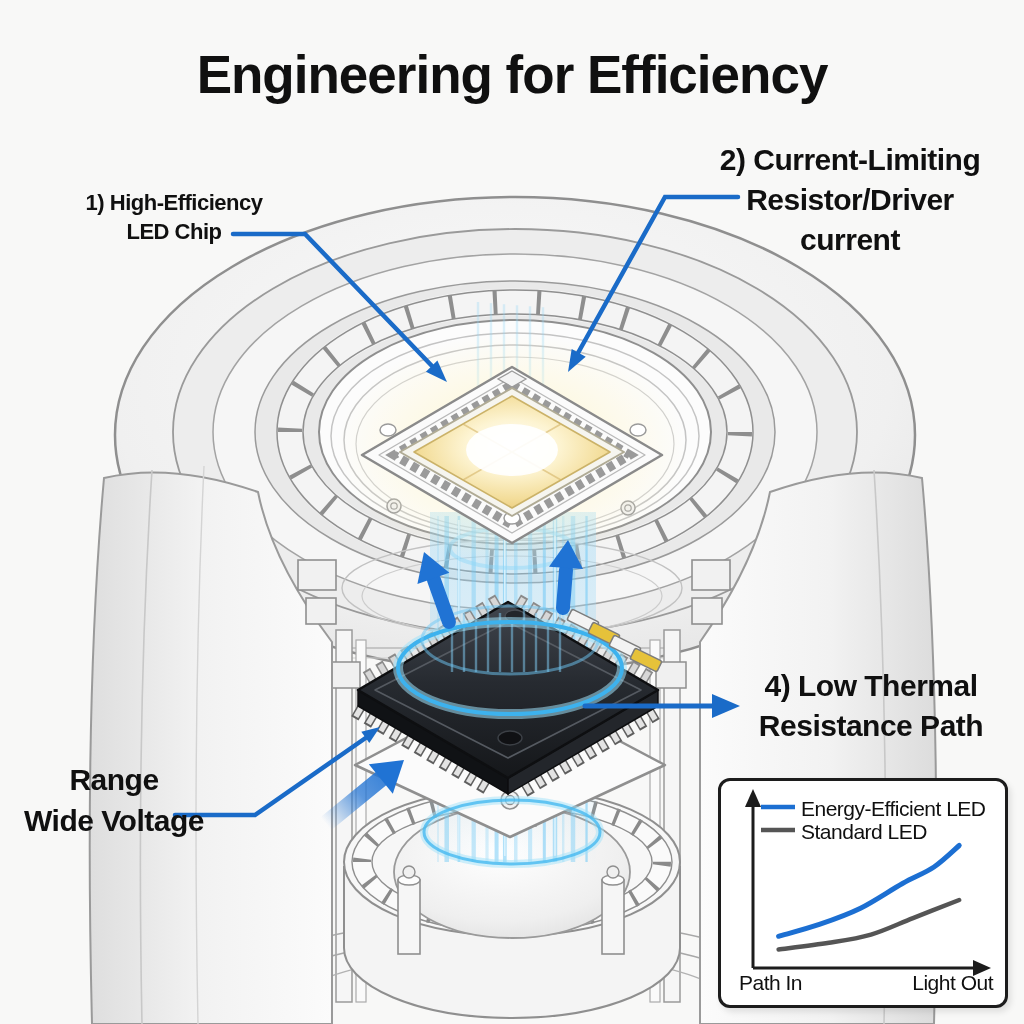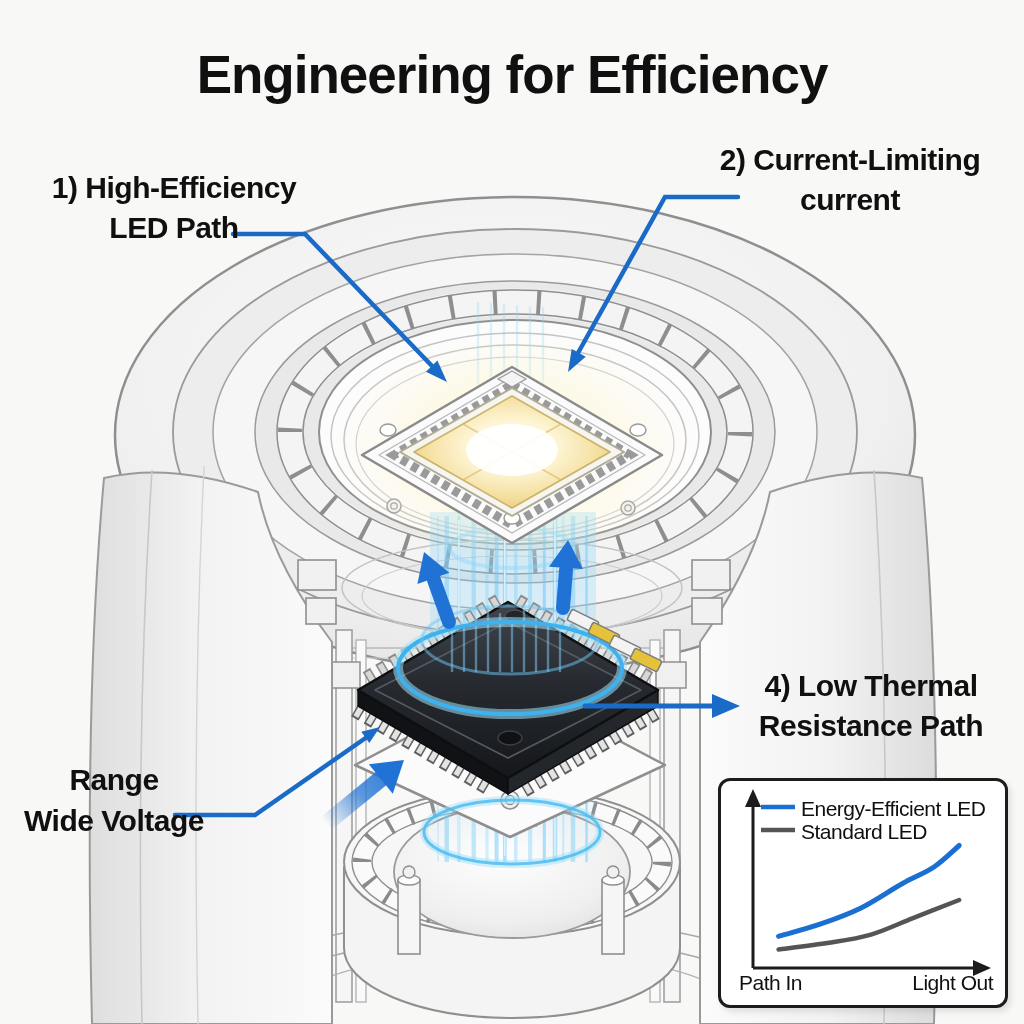--- a/index.html
+++ b/index.html
@@ -2,21 +2,21 @@
 <html><head>
 <meta charset="utf-8">
 <style>
   html,body{margin:0;padding:0;}
   body{width:1024px;height:1024px;position:relative;overflow:hidden;
        background:#f8f8f7;font-family:"Liberation Sans","DejaVu Sans",sans-serif;color:#101010;}
   .stage{position:absolute;inset:0;width:1024px;height:1024px;}
   svg{display:block;}
   .txt{position:absolute;font-weight:bold;line-height:1.33;text-align:center;letter-spacing:-0.5px;}
   #title{left:0;right:0;top:40px;font-size:53px;letter-spacing:-1px;}
-  #label-1{left:28px;top:168px;width:292px;font-size:30px;}
+  #label-1{left:28px;top:188px;width:292px;font-size:22px;}
   #label-2{left:688px;top:140px;width:324px;font-size:30px;}
   #label-4{left:733px;top:666px;width:276px;font-size:30px;}
   #label-wv{left:2px;top:760px;width:224px;font-size:30px;line-height:1.35;}
   #chart-panel{position:absolute;left:718px;top:778px;width:290px;height:230px;
                background:#ffffff;border:3px solid #1c1c1c;border-radius:12px;
                box-shadow:3px 4px 6px rgba(0,0,0,0.10);box-sizing:border-box;}
   #chart-panel .clabel{position:absolute;font-weight:normal;letter-spacing:-0.5px;font-size:21px;}
   #legend-1{left:80px;top:16px;font-size:20px;}
   #legend-2{left:80px;top:39px;font-size:20px;}
   #xlabel-left{left:18px;top:190px;font-size:23px;}
@@ -346,25 +346,26 @@
 
     <line x1="328" y1="822" x2="383" y2="777" stroke="url(#thickArrowGrad)" stroke-width="17"></line>
     <polygon points="404,760 392.8,793.7 368.8,764.3" fill="#2073d4"></polygon>
   </g>
 </svg>
 
 <div class="txt" id="title">Engineering for Efficiency</div>
 
 <div class="txt" id="label-1">
   <div>1) High-Efficiency</div>
-  <div>LED Path</div>
+  <div>LED Chip</div>
 </div>
 
 <div class="txt" id="label-2">
   <div>2) Current-Limiting</div>
+  <div>Resistor/Driver</div>
   <div>current</div>
 </div>
 
 <div class="txt" id="label-4">
   <div>4) Low Thermal</div>
   <div>Resistance Path</div>
 </div>
 
 <div class="txt" id="label-wv">
   <div>Range</div>

